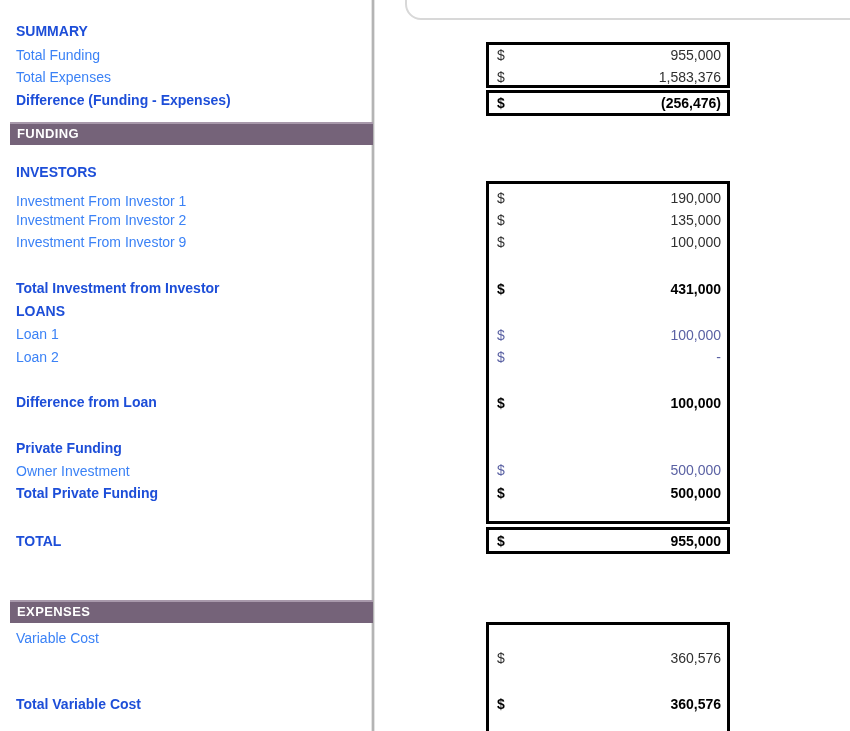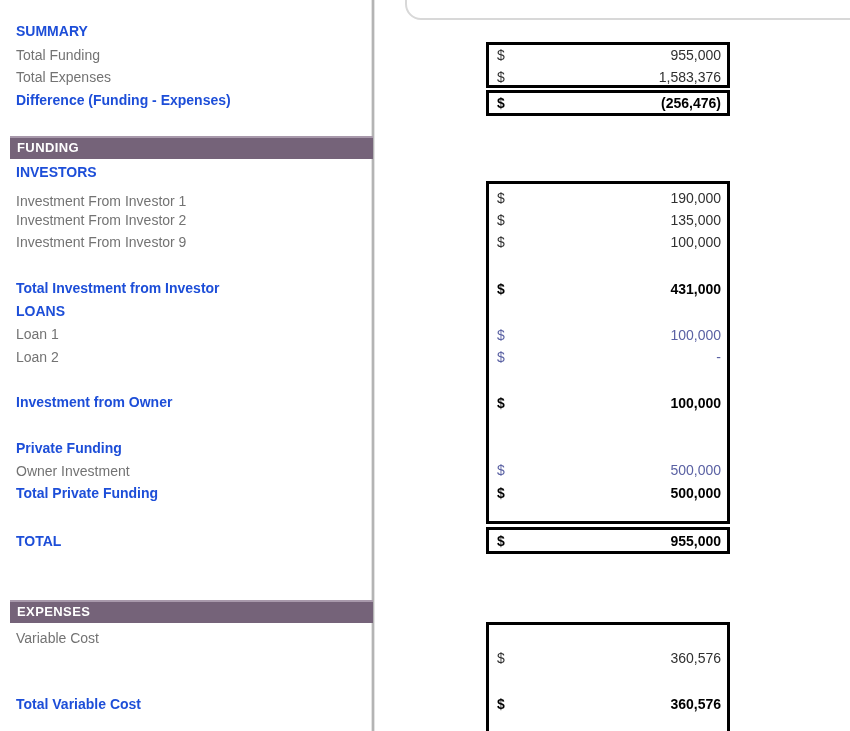--- a/index.html
+++ b/index.html
@@ -38,21 +38,21 @@
     border-right: 1px solid #e3e3e3;
   }
 
   
   .lrow {
     position: absolute;
     left: 16px;
     height: 18px;
     line-height: 18px;
     font-size: 14px;
-    color: #737373;
+    color: #3b82f6;
     white-space: nowrap;
   }
   .lrow.bold { font-weight: 700; color: #1d4ed8; }
 
   
   .bar {
     position: absolute;
     left: 10px;
     width: 363px;
     height: 23px;
@@ -96,31 +96,31 @@
 
 <div class="card-outline"></div>
 
 <div class="divider"></div>
 
 <div class="lrow bold" style="top:22px">SUMMARY</div>
 <div class="lrow" style="top:46px">Total Funding</div>
 <div class="lrow" style="top:68px">Total Expenses</div>
 <div class="lrow bold" style="top:91px">Difference (Funding - Expenses)</div>
 
-<div class="bar" style="top:136px">FUNDING</div>
+<div class="bar" style="top:122px">FUNDING</div>
 
 <div class="lrow bold" style="top:163px">INVESTORS</div>
 <div class="lrow" style="top:192px">Investment From Investor 1</div>
 <div class="lrow" style="top:211px">Investment From Investor 2</div>
 <div class="lrow" style="top:233px">Investment From Investor 9</div>
 <div class="lrow bold" style="top:279px">Total Investment from Investor</div>
 <div class="lrow bold" style="top:302px">LOANS</div>
 <div class="lrow" style="top:325px">Loan 1</div>
 <div class="lrow" style="top:348px">Loan 2</div>
-<div class="lrow bold" style="top:393px">Investment from Owner</div>
+<div class="lrow bold" style="top:393px">Difference from Loan</div>
 <div class="lrow bold" style="top:439px">Private Funding</div>
 <div class="lrow" style="top:462px">Owner Investment</div>
 <div class="lrow bold" style="top:484px">Total Private Funding</div>
 <div class="lrow bold" style="top:532px">TOTAL</div>
 
 <div class="bar" style="top:600px">EXPENSES</div>
 
 <div class="lrow" style="top:629px">Variable Cost</div>
 <div class="lrow bold" style="top:695px">Total Variable Cost</div>
 

